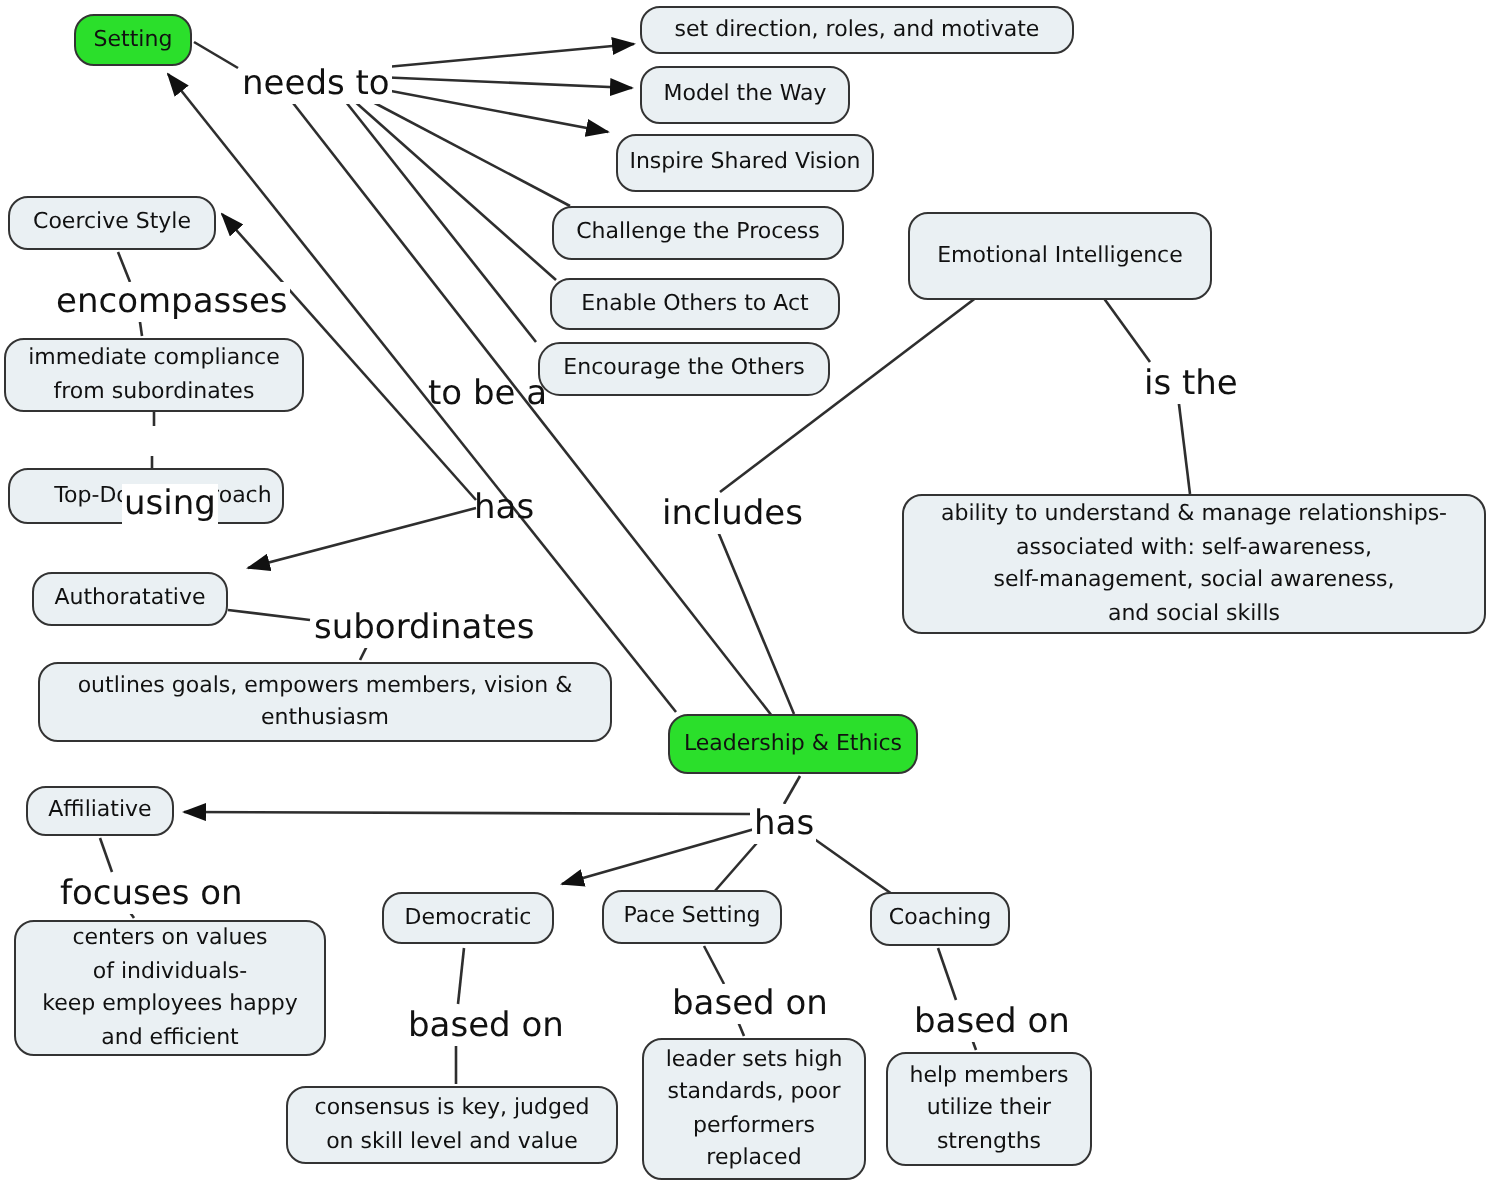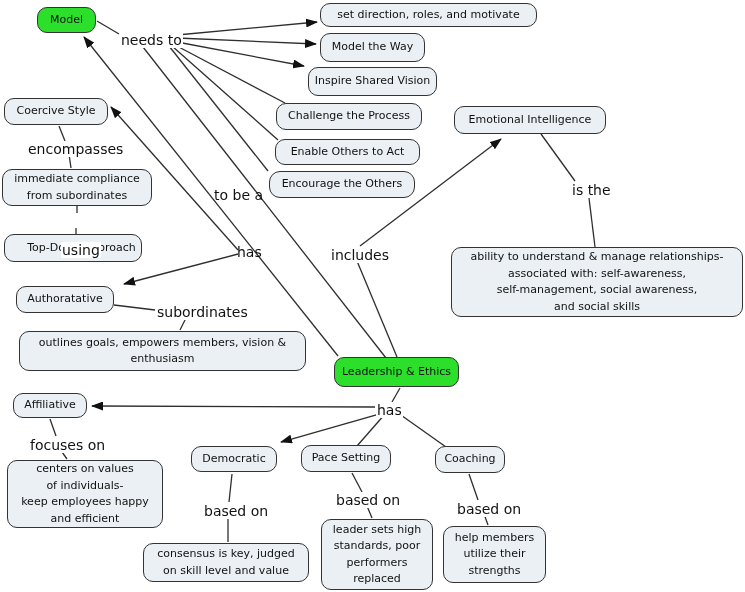--- a/index.html
+++ b/index.html
@@ -9,21 +9,21 @@
   .node {
     position:absolute; box-sizing:border-box;
     border:1.4px solid #333333; border-radius:10px;
     background:#eaf0f3; color:#111111;
     display:flex; align-items:center; justify-content:center;
     text-align:center; font-size:11px; line-height:1.5;
     white-space:pre-line; padding:1px 3px;
   }
   .node.green { background:#2bdf2b; }
   .edge-label {
-    position:absolute; font-size:14px; color:#111111;
+    position:absolute; font-size:17px; color:#111111;
     background:#ffffff; padding:0 1px; white-space:nowrap;
   }
   .edge-label.clear { background:transparent; }
 </style>
 </head>
 <body>
 
 <div class="canvas">
   <svg id="edge-svg" viewBox="0 0 745 592" xmlns="http://www.w3.org/2000/svg">
     <defs>
@@ -62,28 +62,28 @@
         <line x1="62" y1="452" x2="67" y2="459" stroke="#2e2e2e" stroke-width="1.3"></line>
         <line x1="232" y1="474" x2="229" y2="502" stroke="#2e2e2e" stroke-width="1.3"></line>
         <line x1="228" y1="518" x2="228" y2="542" stroke="#2e2e2e" stroke-width="1.3"></line>
         <line x1="352" y1="473" x2="362" y2="492" stroke="#2e2e2e" stroke-width="1.3"></line>
         <line x1="367" y1="506" x2="372" y2="518" stroke="#2e2e2e" stroke-width="1.3"></line>
         <line x1="469" y1="474" x2="478" y2="500" stroke="#2e2e2e" stroke-width="1.3"></line>
         <line x1="484" y1="514" x2="488" y2="525" stroke="#2e2e2e" stroke-width="1.3"></line>
       </g>
   </svg>
   <div id="node-layer">
-      <div class="node green" style="left: 37px; top: 7px; width: 59px; height: 26px;">Model</div>
+      <div class="node green" style="left: 37px; top: 7px; width: 59px; height: 26px;">Setting</div>
       <div class="node" style="left: 320px; top: 3px; width: 217px; height: 24px;">set direction, roles, and motivate</div>
       <div class="node" style="left: 320px; top: 33px; width: 105px; height: 29px;">Model the Way</div>
       <div class="node" style="left: 308px; top: 67px; width: 129px; height: 29px;">Inspire Shared Vision</div>
       <div class="node" style="left: 276px; top: 103px; width: 146px; height: 27px;">Challenge the Process</div>
       <div class="node" style="left: 275px; top: 139px; width: 145px; height: 26px;">Enable Others to Act</div>
       <div class="node" style="left: 269px; top: 171px; width: 146px; height: 27px; border-radius: 11px;">Encourage the Others</div>
-      <div class="node" style="left: 454px; top: 106px; width: 152px; height: 28px; text-align: center;">Emotional Intelligence</div>
+      <div class="node" style="left: 454px; top: 106px; width: 152px; height: 44px; text-align: center;">Emotional Intelligence</div>
       <div class="node" style="left: 4px; top: 98px; width: 104px; height: 27px;">Coercive Style</div>
       <div class="node" style="left: 2px; top: 169px; width: 150px; height: 37px;">immediate compliance
 from subordinates</div>
       <div class="node" style="left: 4px; top: 234px; width: 138px; height: 28px; padding-left: 20px;">Top-Down approach</div>
       <div class="node" style="left: 16px; top: 286px; width: 98px; height: 27px;">Authoratative</div>
       <div class="node" style="left: 19px; top: 331px; width: 287px; height: 40px;">outlines goals, empowers members, vision &amp;
 enthusiasm</div>
       <div class="node green" style="left: 334px; top: 357px; width: 125px; height: 30px;">Leadership &amp; Ethics</div>
       <div class="node" style="left: 451px; top: 247px; width: 292px; height: 70px;">ability to understand &amp; manage relationships-
 associated with: self-awareness,

